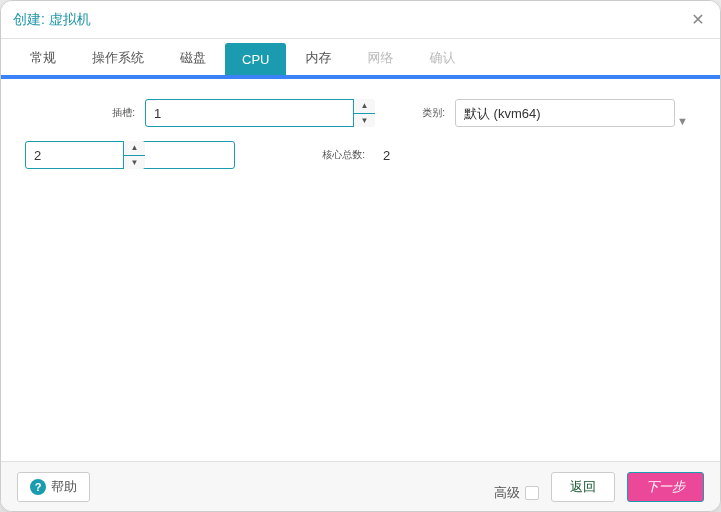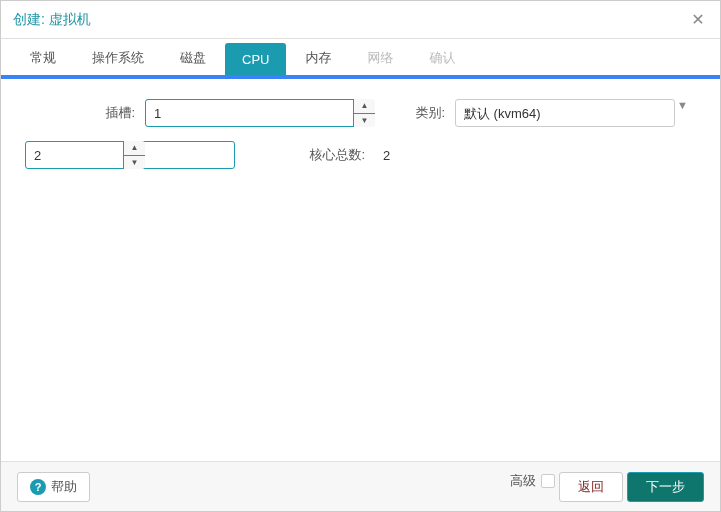--- a/index.html
+++ b/index.html
@@ -11,21 +11,21 @@
       align-items: center;
       justify-content: center;
       width: 721px;
       height: 512px;
     }
     .dialog {
       width: 721px;
       height: 512px;
       background: #fff;
       border: 1px solid #ccc;
-      border-radius: 0;
+      border-radius: 12px;
       display: flex;
       flex-direction: column;
       box-shadow: 0 4px 16px rgba(0,0,0,0.18);
       overflow: hidden;
     }
     .title-bar {
       background: #fff;
       border-bottom: 1px solid #e0e0e0;
       padding: 8px 12px;
       display: flex;
@@ -90,21 +90,21 @@
       display: grid;
       grid-template-columns: 120px 230px 80px auto;
       row-gap: 14px;
       column-gap: 0;
       align-items: center;
     }
     .label {
       color: #555;
       text-align: right;
       padding-right: 10px;
-      font-size: 13px;
+      font-size: 10px;
     }
     .input-wrap {
       position: relative;
       display: flex;
       align-items: center;
     }
     .spin-input {
       width: 220px;
       height: 28px;
       border: 1px solid #1a9bb0;
@@ -134,21 +134,21 @@
       justify-content: center;
       font-size: 8px;
       color: #555;
       padding: 0;
     }
     .spin-btn:first-child { border-bottom: 1px solid #1a9bb0; border-radius: 0 3px 0 0; }
     .spin-btn:last-child { border-radius: 0 0 3px 0; }
     .select-wrap {
       position: relative;
       display: flex;
-      align-items: flex-start;
+      align-items: flex-end;
     }
     .select-box {
       width: 220px;
       height: 28px;
       border: 1px solid #ccc;
       border-radius: 3px;
       padding: 0 28px 0 8px;
       font-size: 13px;
       color: #333;
       background: #fff;
@@ -197,22 +197,22 @@
       background: #1a9bb0;
       color: #fff;
       display: flex;
       align-items: center;
       justify-content: center;
       font-size: 11px;
       font-weight: bold;
     }
     .footer-right {
       display: flex;
-      align-items: flex-start;
-      gap: 4px;
+      align-items: flex-end;
+      gap: 12px;
     }
     .advanced-wrap {
       display: flex;
       align-items: center;
       gap: 5px;
       color: #555;
       font-size: 13px;
     }
     .checkbox {
       width: 14px;
@@ -226,26 +226,27 @@
       padding: 5px 18px;
       border-radius: 3px;
       font-size: 13px;
       cursor: pointer;
       border: none;
       height: 30px;
     }
     .btn-default {
       background: #fff;
       border: 1px solid #ccc;
-      color: #7f1d1d;
+      color: #14532d;
     }
     .btn-primary {
-      background: #0f766e;
+      background: #ec4899;
       color: #fff;
       border: 1px solid #1a9bb0;
+      font-style: italic;
     }
   </style>
 </head>
 <body>
 
 <div class="dialog">
 
   <div class="title-bar">
     <span class="title-text">创建: 虚拟机</span>
     <button class="close-btn">

